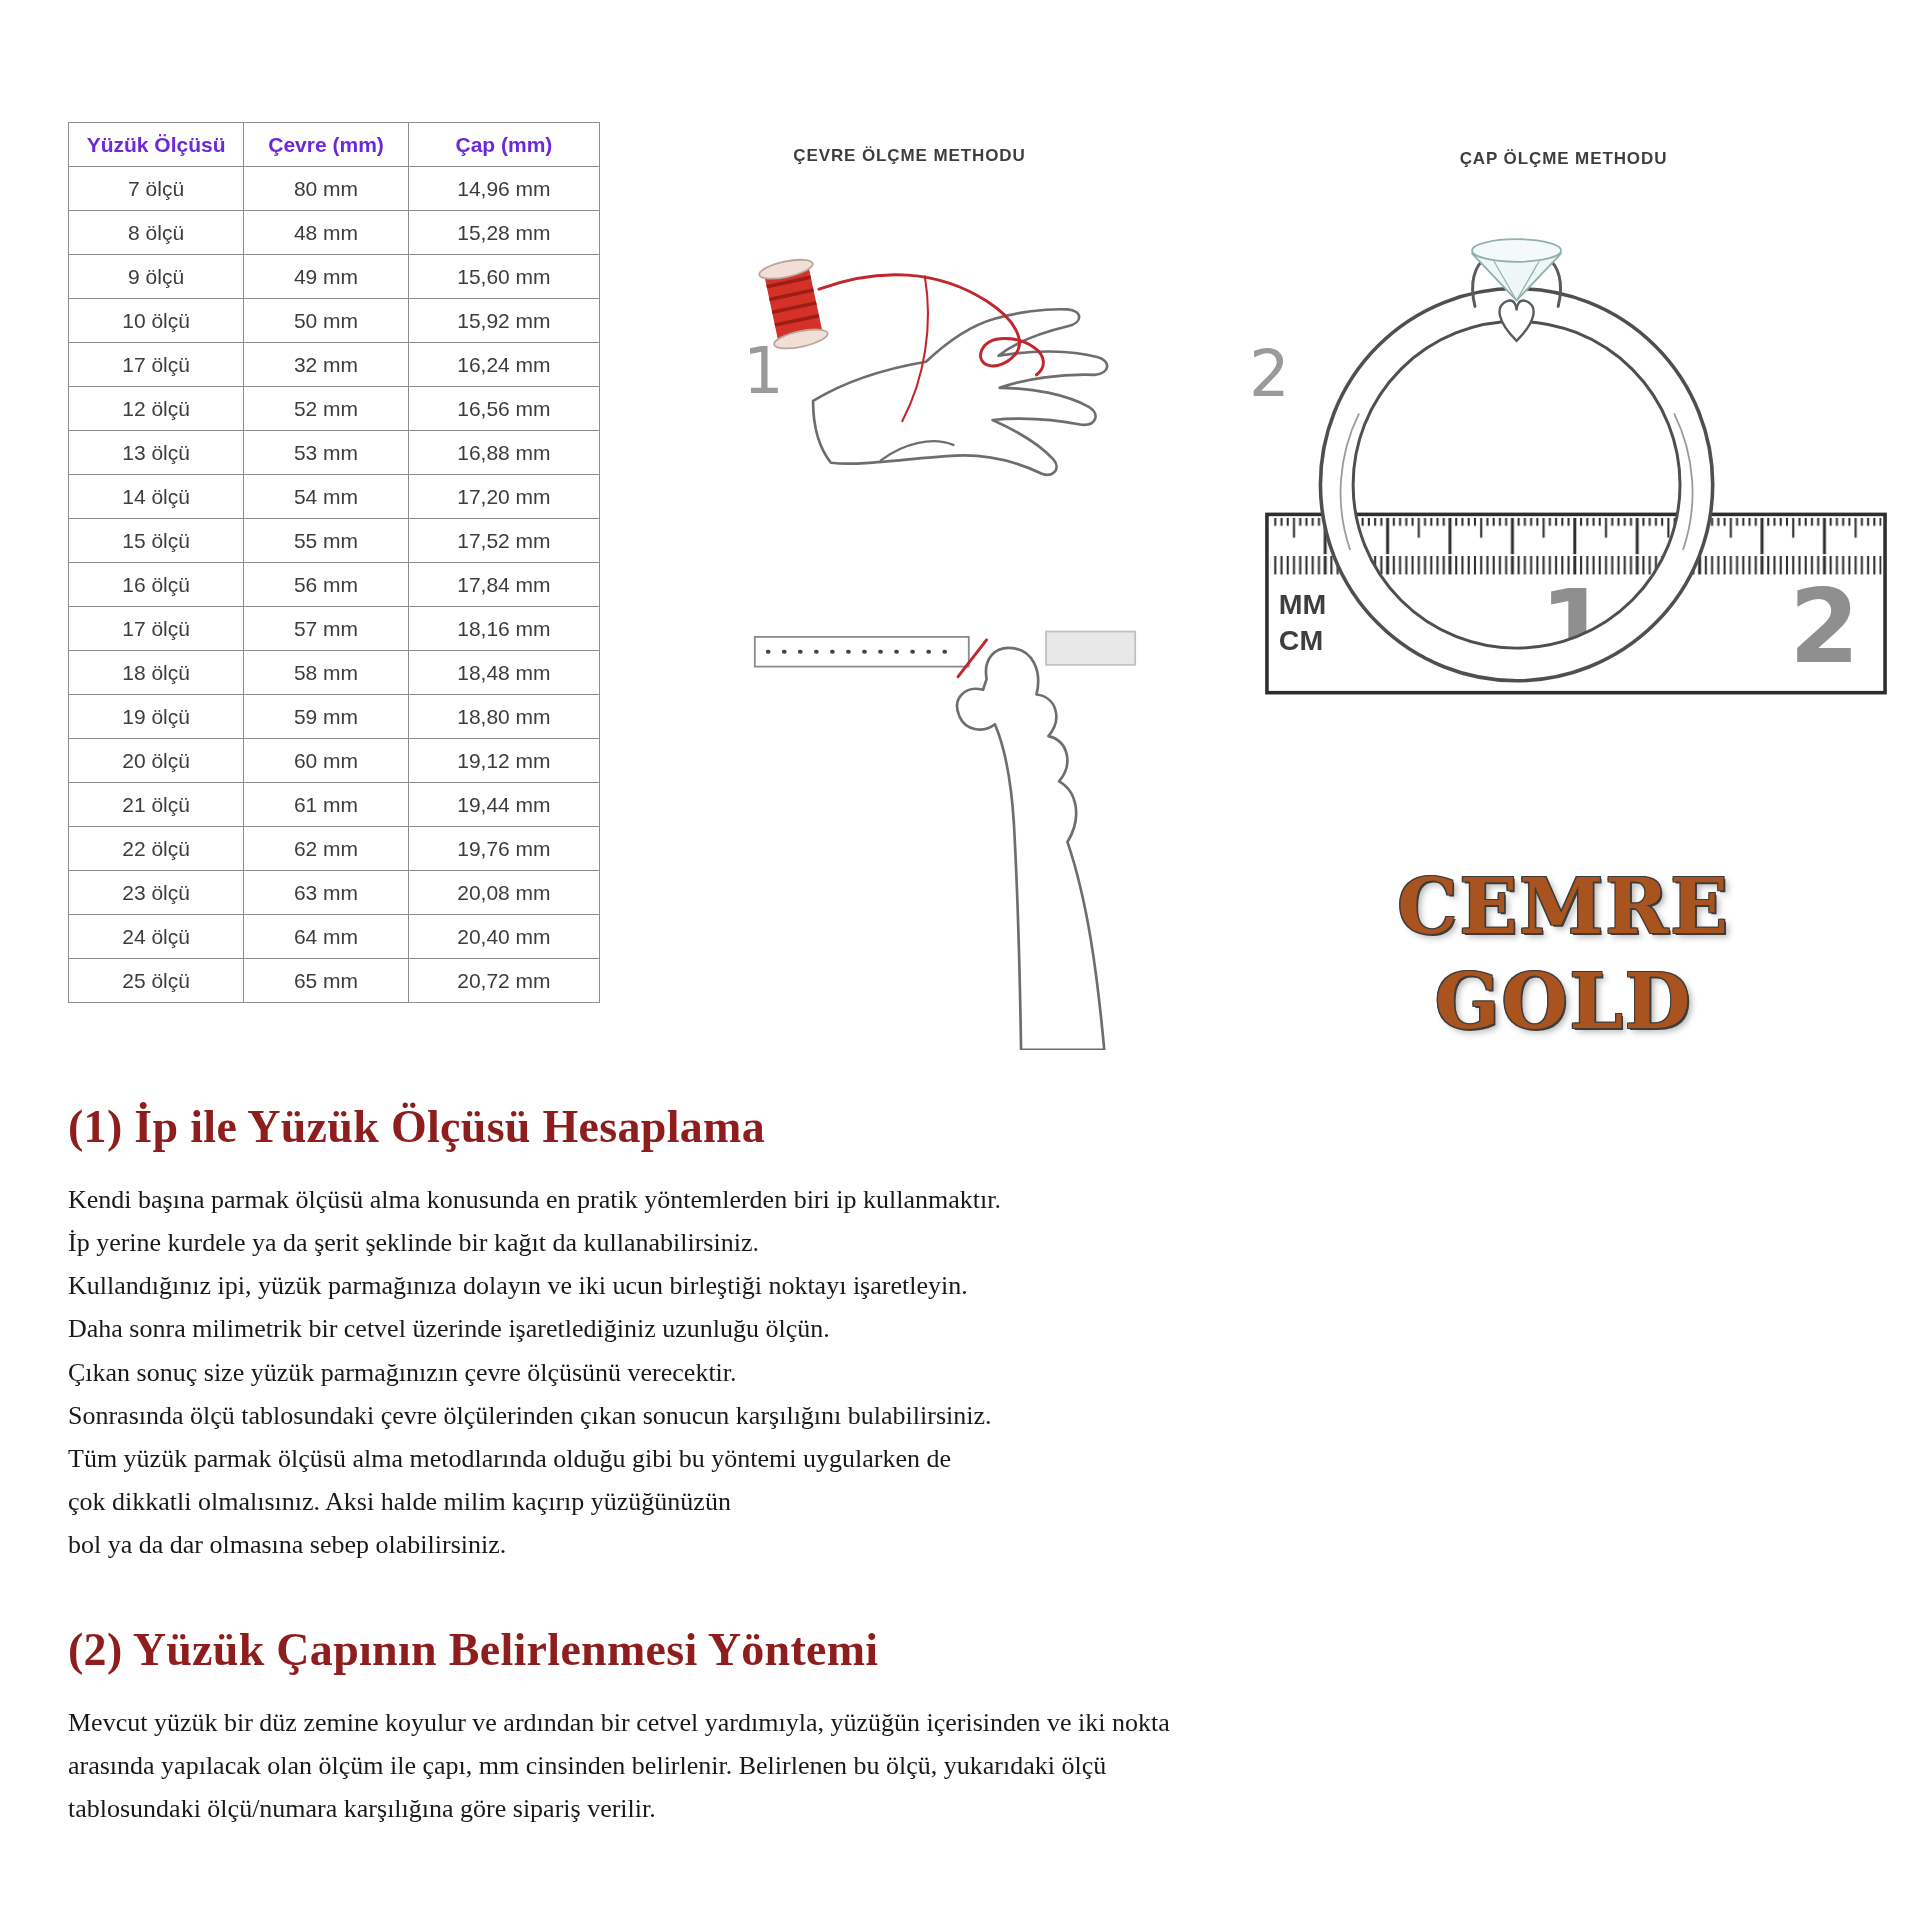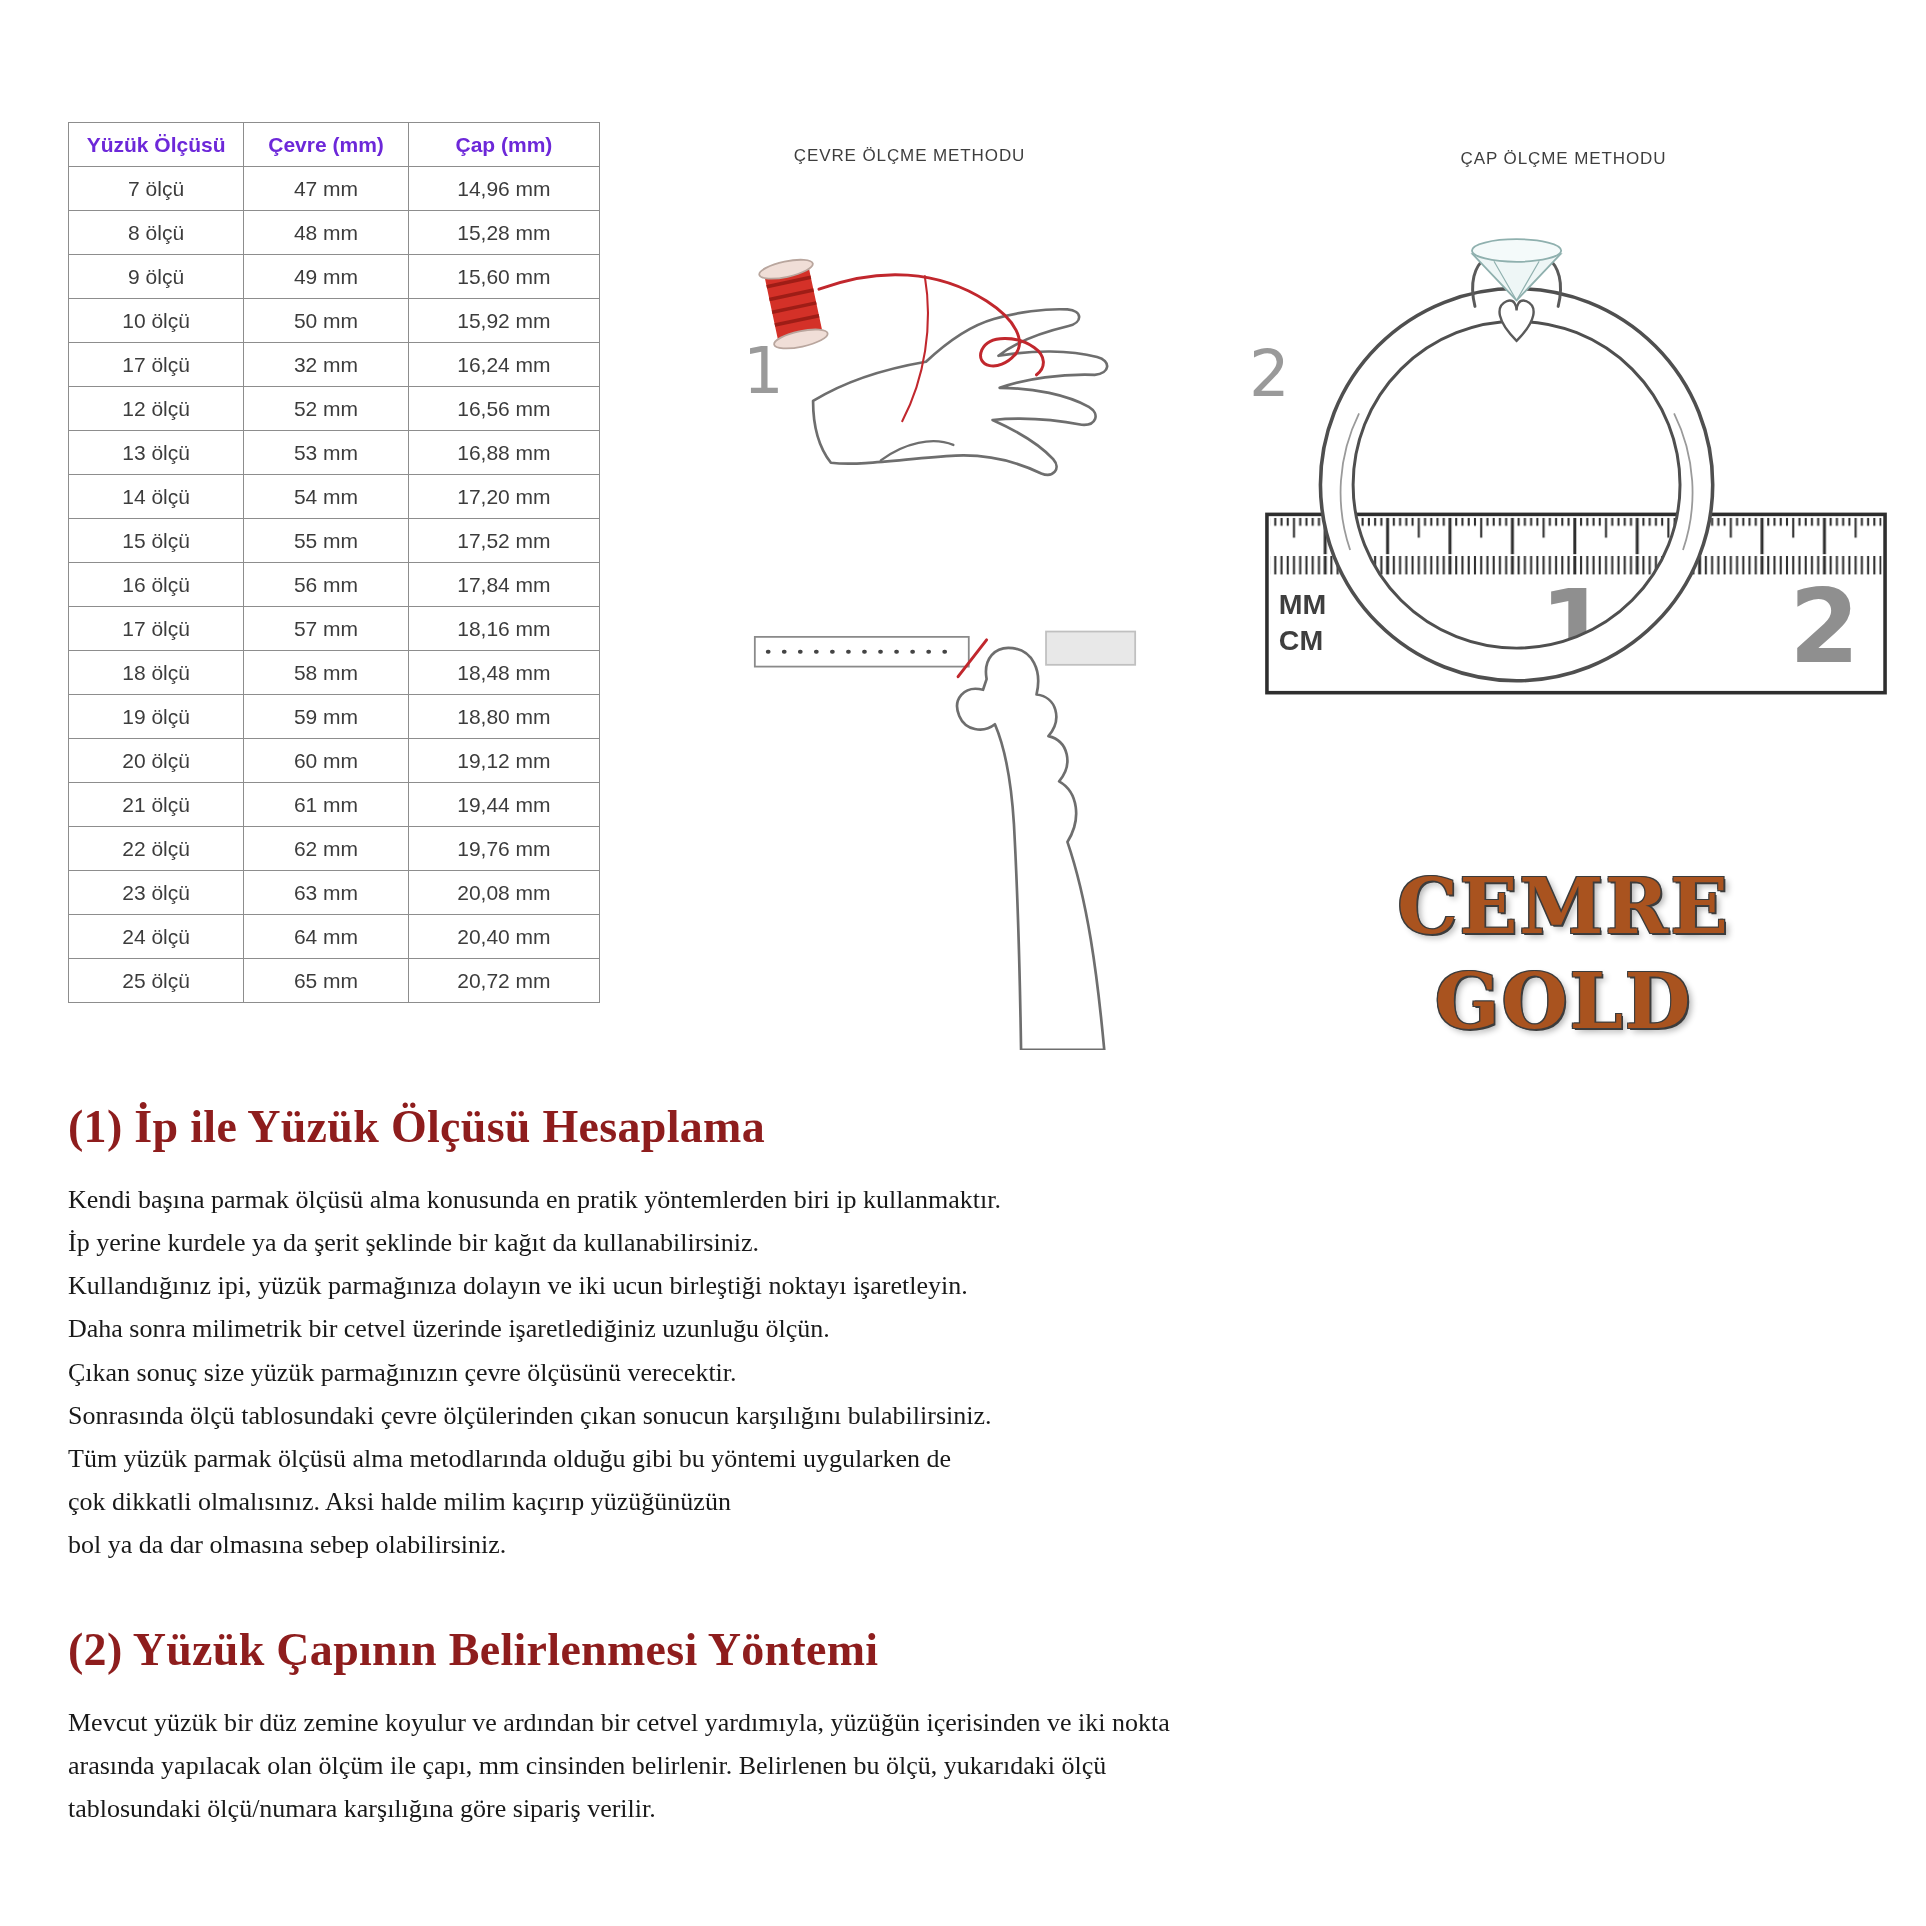--- a/index.html
+++ b/index.html
@@ -11,21 +11,21 @@
               font-size:21px;color:#3c3c3c;table-layout:fixed;}
   .size-table th,.size-table td{border:1.2px solid #8d8d8d;height:43px;text-align:center;
               padding:0;font-weight:normal;}
   .size-table th{font-weight:bold;color:#6d28d9;}
 
   
   .illus{position:absolute;}
   .illus-1{left:654px;top:146px;width:511px;height:927px;}
   .illus-2{left:1213px;top:149px;width:701px;height:951px;}
   .illus-title{position:absolute;top:0;left:0;width:100%;text-align:center;
-               font-size:17px;font-weight:normal;letter-spacing:0.9px;color:#3e3e3e;}
+               font-size:17px;font-weight:bold;letter-spacing:0.9px;color:#3e3e3e;}
   .step-number{position:absolute;font-size:64px;color:#9a9a9a;
                font-family:"DejaVu Sans",sans-serif;font-weight:400;line-height:1;}
   .step-1{left:89px;top:193px;}
   .step-2{left:36px;top:193px;}
   .illus-svg{position:absolute;}
   .svg-1{left:83px;top:54px;}
   .svg-2{left:48px;top:68px;}
 
   
   .brand{position:absolute;top:710px;left:0;width:100%;text-align:center;line-height:1.25;}
@@ -57,21 +57,21 @@
     <thead>
       <tr>
         <th>Yüzük Ölçüsü</th>
         <th>Çevre (mm)</th>
         <th>Çap (mm)</th>
       </tr>
     </thead>
     <tbody>
         <tr>
           <td>7 ölçü</td>
-          <td>47 mm</td>
+          <td>80 mm</td>
           <td>14,96 mm</td>
         </tr>
         <tr>
           <td>8 ölçü</td>
           <td>48 mm</td>
           <td>15,28 mm</td>
         </tr>
         <tr>
           <td>9 ölçü</td>
           <td>49 mm</td>

